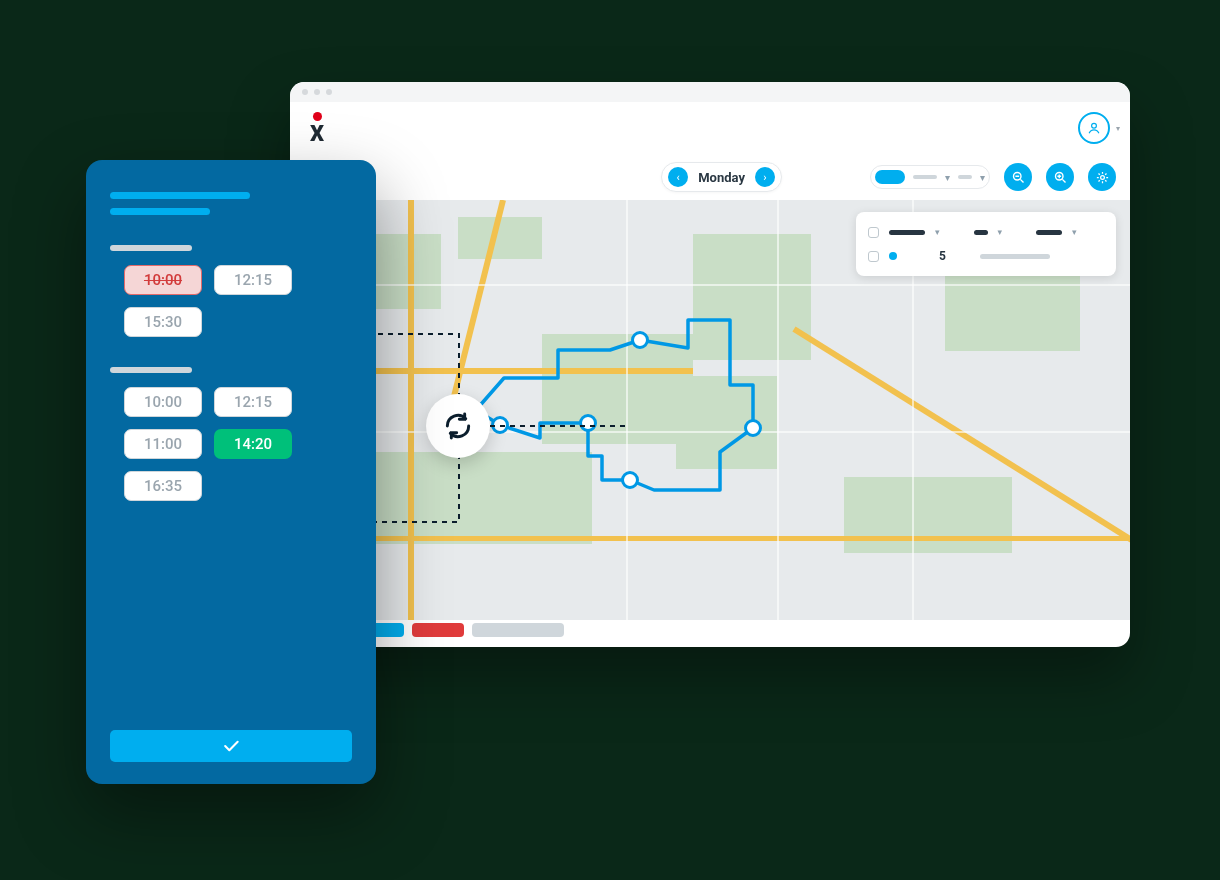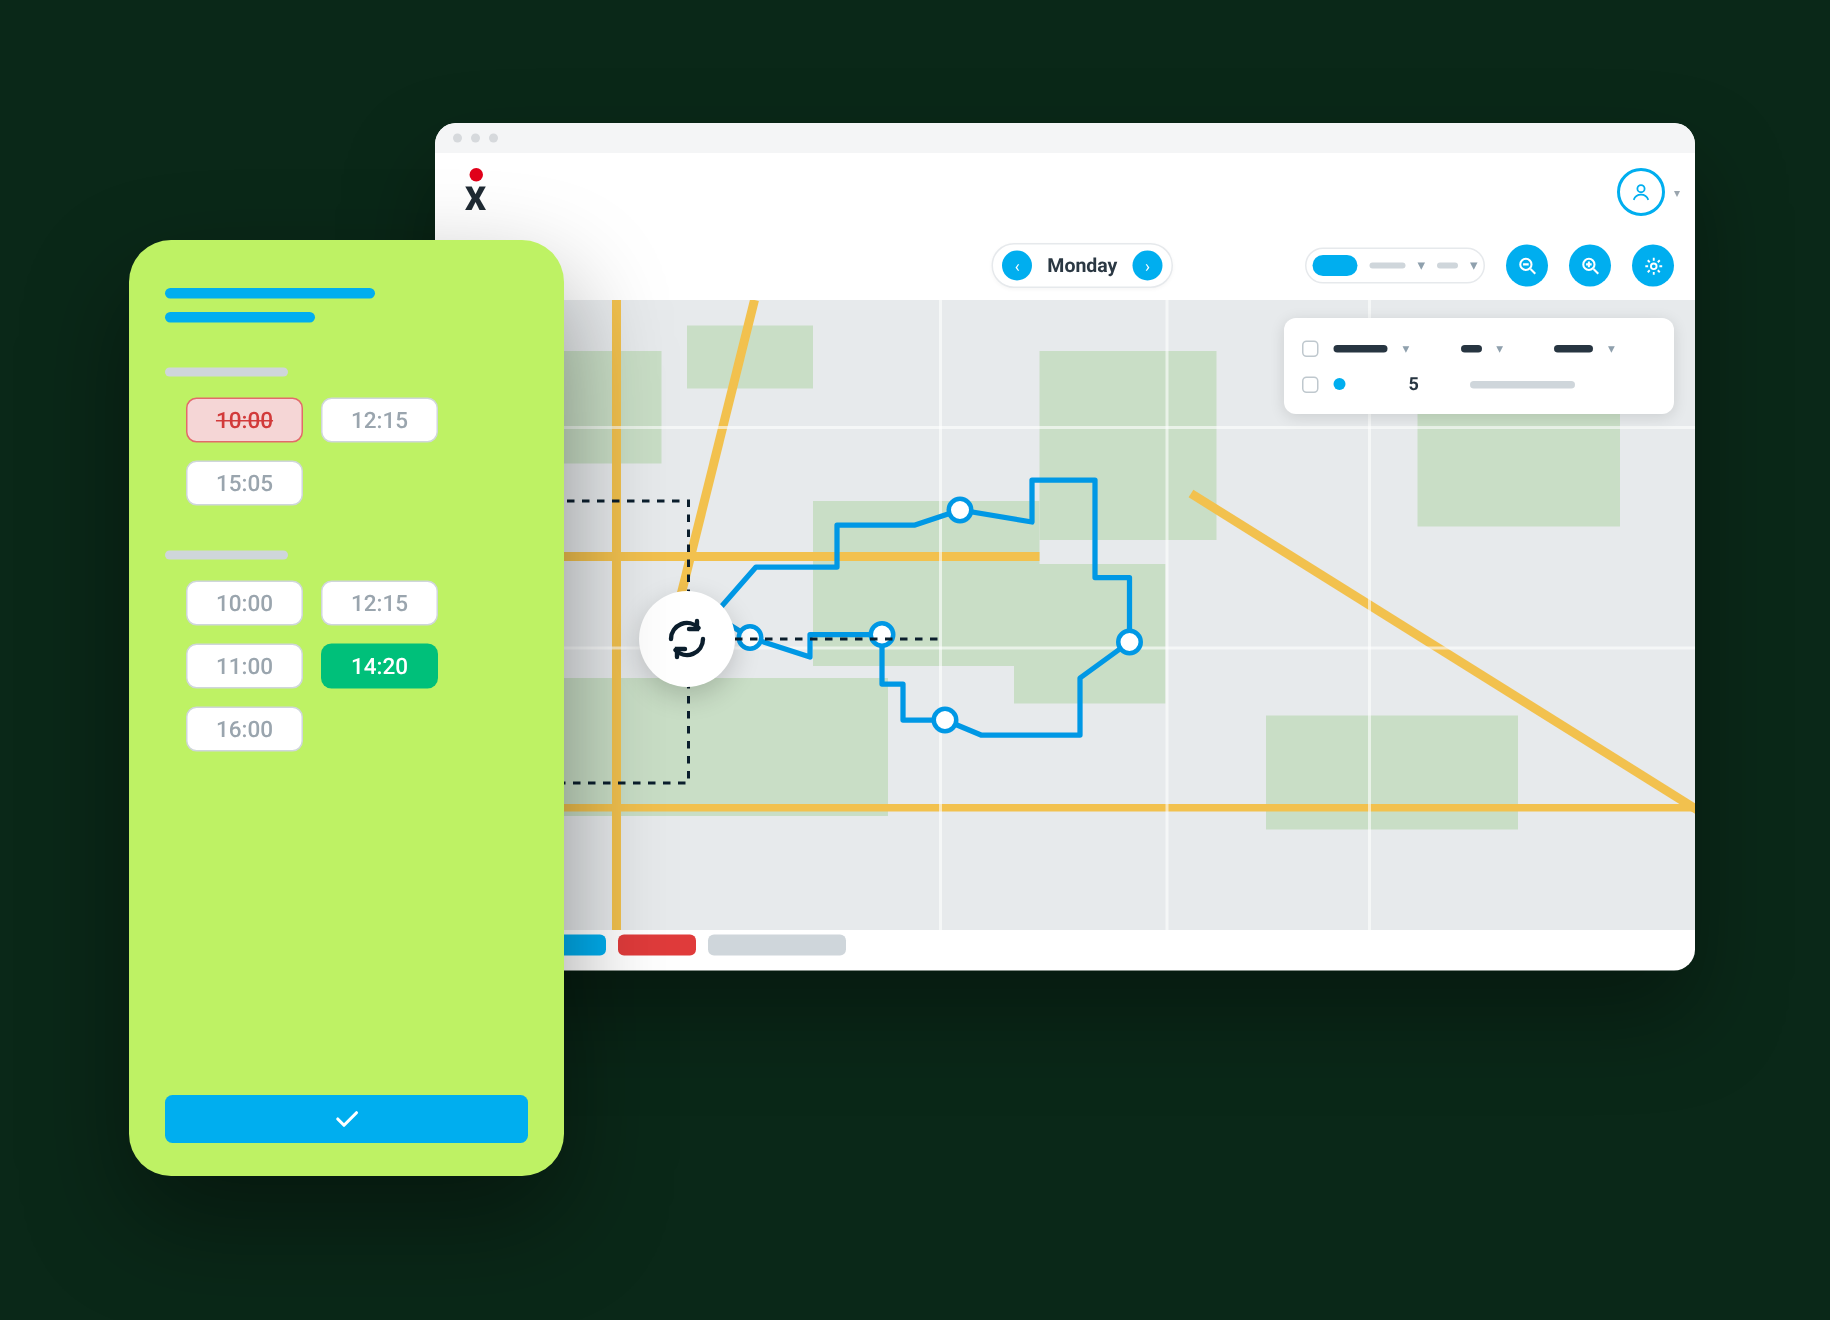--- a/index.html
+++ b/index.html
@@ -132,22 +132,22 @@
 
   
   .connectors { position:absolute; left:0; top:0; width:1220px; height:880px; z-index:35; pointer-events:none; }
   .connectors path { fill:none; stroke:#0b1e2d; stroke-width:2; stroke-dasharray:5 5; }
 
   
   .phone {
     position:absolute;
     left:86px; top:160px;
     width:290px; height:624px;
-    background:#bef264;
-    border-radius:28px;
+    background:#0369a1;
+    border-radius:16px;
     box-shadow:0 30px 70px rgba(0,0,0,.4);
     padding:32px 24px 22px;
     z-index:50;
   }
   .ph-title .ln{ height:7px; background:#00aeef; border-radius:4px; }
   .ph-title .ln.a{ width:140px; margin-bottom:9px;}
   .ph-title .ln.b{ width:100px; }
 
   .ph-section-label{ width:82px; height:6px; background:#cfd6db; border-radius:4px; margin:30px 0 14px; }
 
@@ -320,30 +320,30 @@
 
   <div class="ph-title">
     <div class="ln a"></div>
     <div class="ln b"></div>
   </div>
 
   <div class="ph-section-label"></div>
   <div class="slots">
     <div class="slot red">10:00</div>
     <div class="slot">12:15</div>
-    <div class="slot">15:05</div>
+    <div class="slot">15:30</div>
   </div>
 
   <div class="ph-section-label"></div>
   <div class="slots">
     <div class="slot">10:00</div>
     <div class="slot">12:15</div>
     <div class="slot">11:00</div>
     <div class="slot green">14:20</div>
-    <div class="slot">16:00</div>
+    <div class="slot">16:35</div>
   </div>
 
   <div class="confirm-btn">
     <svg viewBox="0 0 24 24">
         <path d="M5 12l5 5L20 7"></path>
       </svg>
   </div>
 </div>
 
 </body></html>

